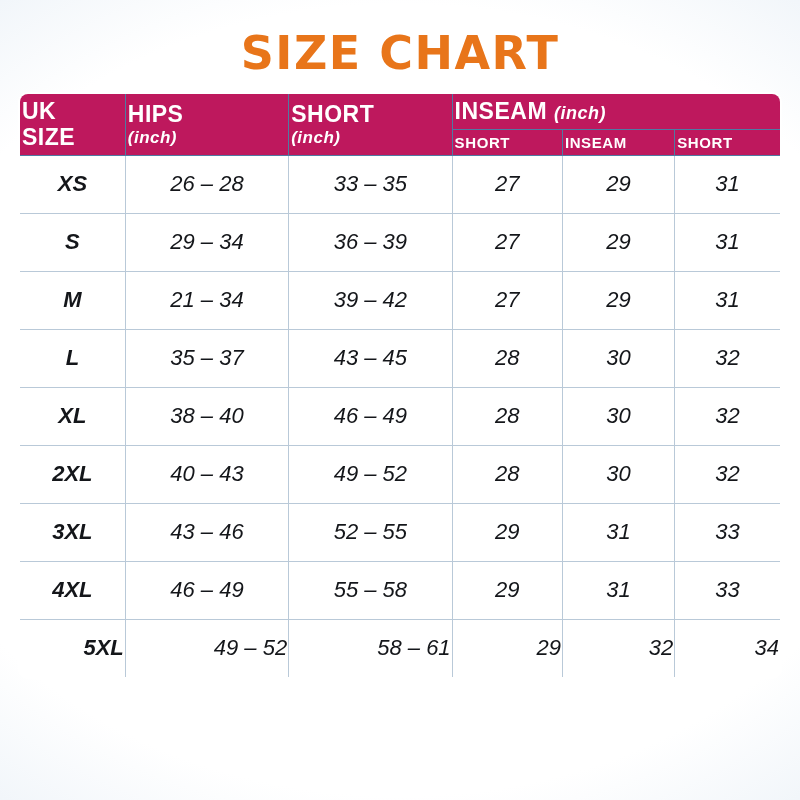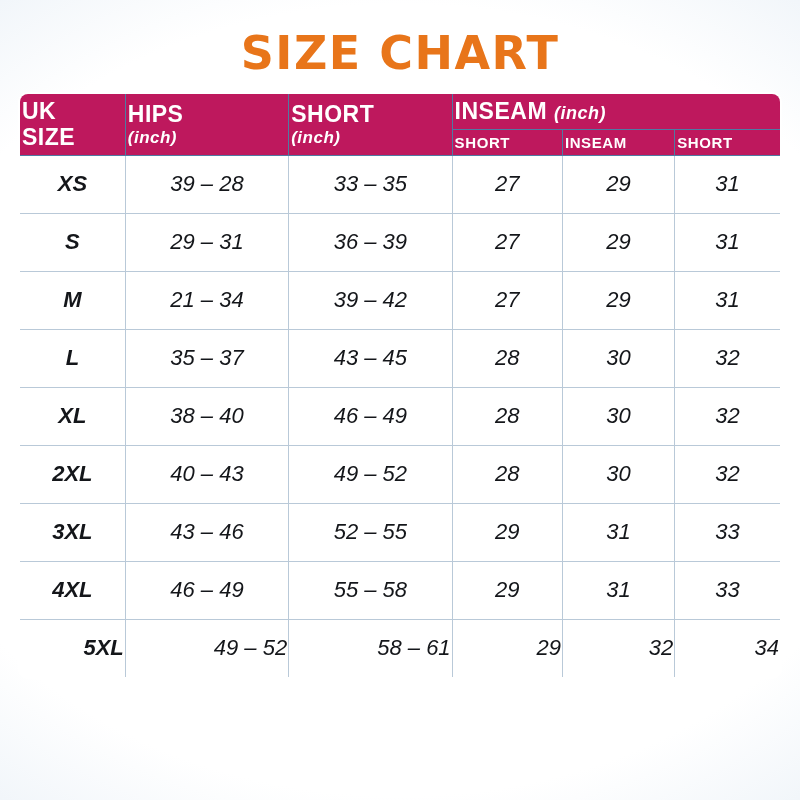--- a/index.html
+++ b/index.html
@@ -155,29 +155,29 @@
         </tr>
         <tr>
           <th class="hdr-sub">SHORT</th>
           <th class="hdr-sub">INSEAM</th>
           <th class="hdr-sub">SHORT</th>
         </tr>
       </thead>
       <tbody id="chart-body">
           <tr>
             <td class="cell-size">XS</td>
-            <td>39 – 28</td>
+            <td>26 – 28</td>
             <td>33 – 35</td>
             <td>27</td>
             <td>29</td>
             <td>31</td>
           </tr>
           <tr>
             <td class="cell-size">S</td>
-            <td>29 – 31</td>
+            <td>29 – 34</td>
             <td>36 – 39</td>
             <td>27</td>
             <td>29</td>
             <td>31</td>
           </tr>
           <tr>
             <td class="cell-size">M</td>
             <td>21 – 34</td>
             <td>39 – 42</td>
             <td>27</td>

